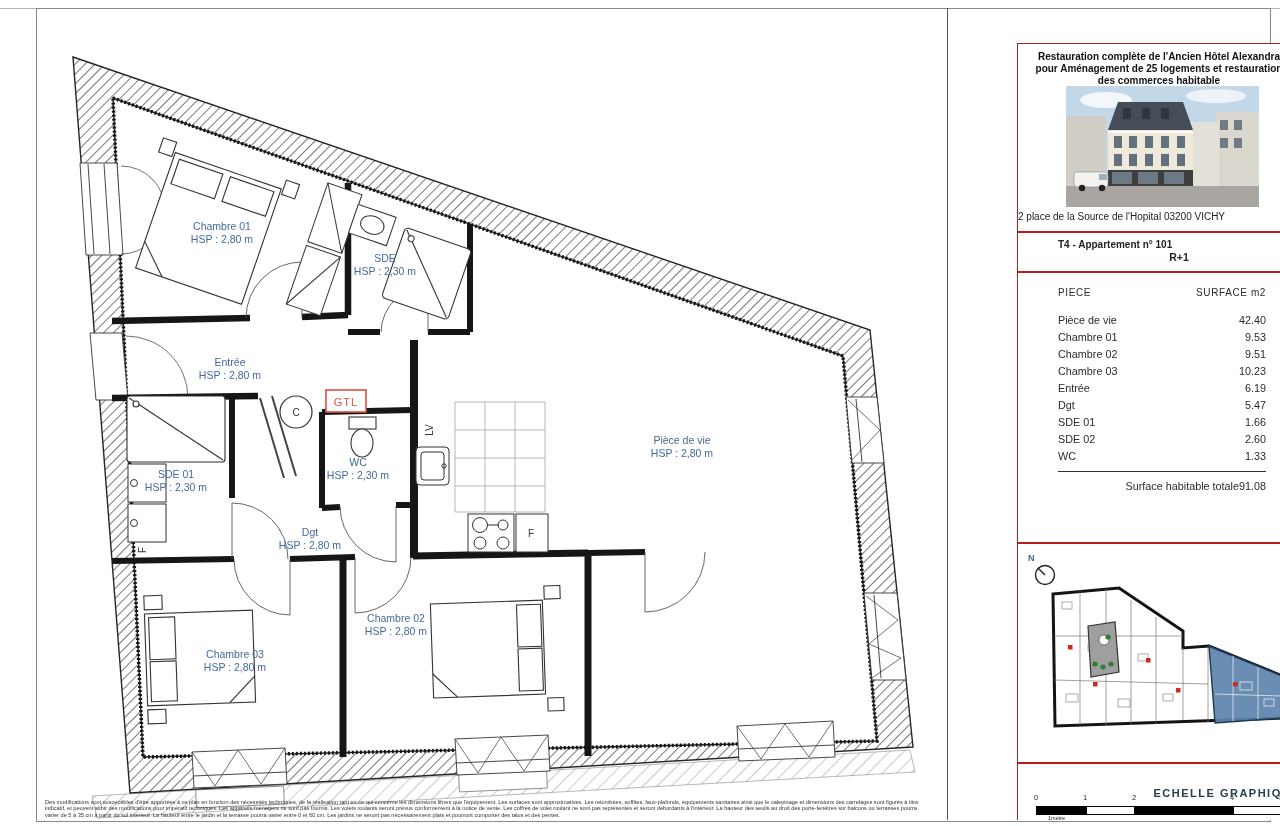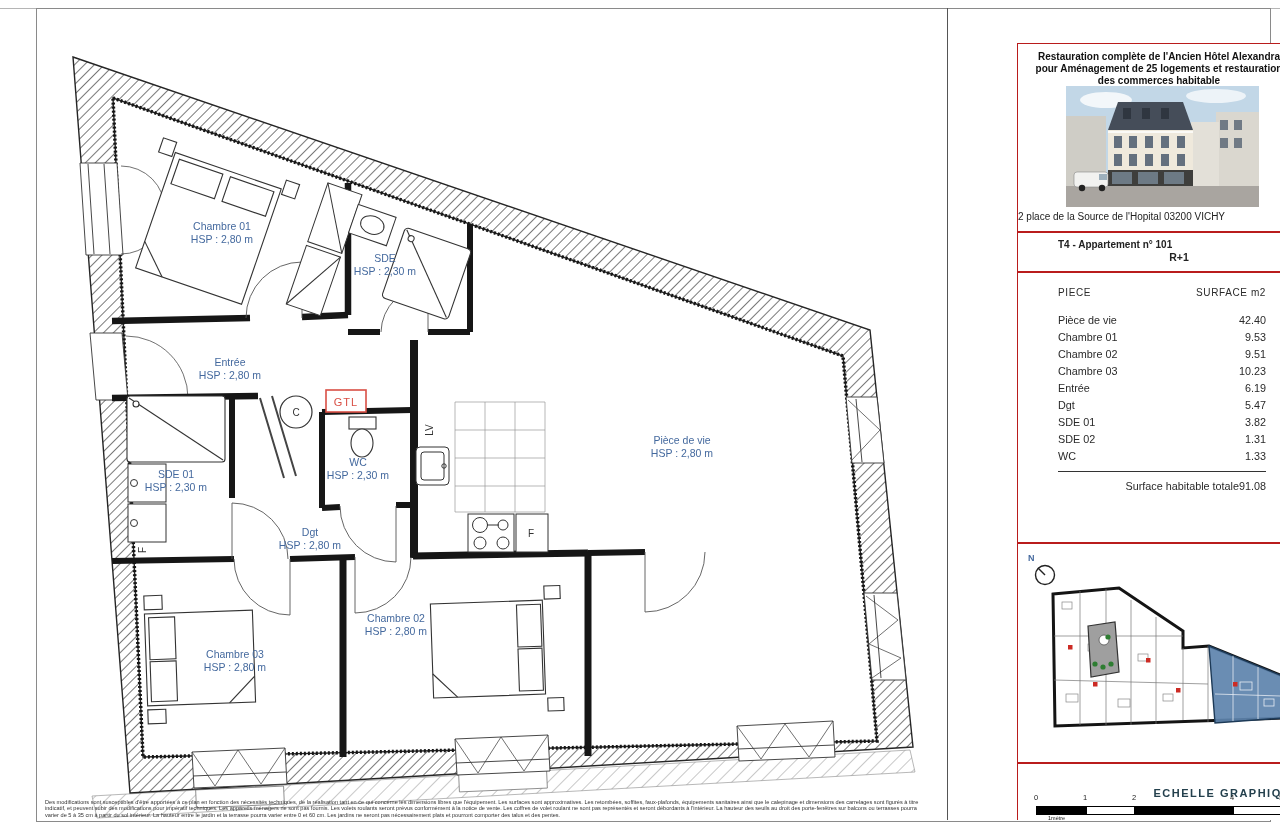--- a/index.html
+++ b/index.html
@@ -325,25 +325,25 @@
       <div class="trow">
           <span>Entrée</span>
           <span>6.19</span>
         </div>
       <div class="trow">
           <span>Dgt</span>
           <span>5.47</span>
         </div>
       <div class="trow">
           <span>SDE 01</span>
-          <span>3.82</span>
+          <span>1.66</span>
         </div>
       <div class="trow">
           <span>SDE 02</span>
-          <span>1.31</span>
+          <span>2.60</span>
         </div>
       <div class="trow">
           <span>WC</span>
           <span>1.33</span>
         </div>
     </div>
     <div class="tdivider"></div>
     <div class="trow total">
       <span>Surface habitable totale</span>
       <span>91.08</span>

